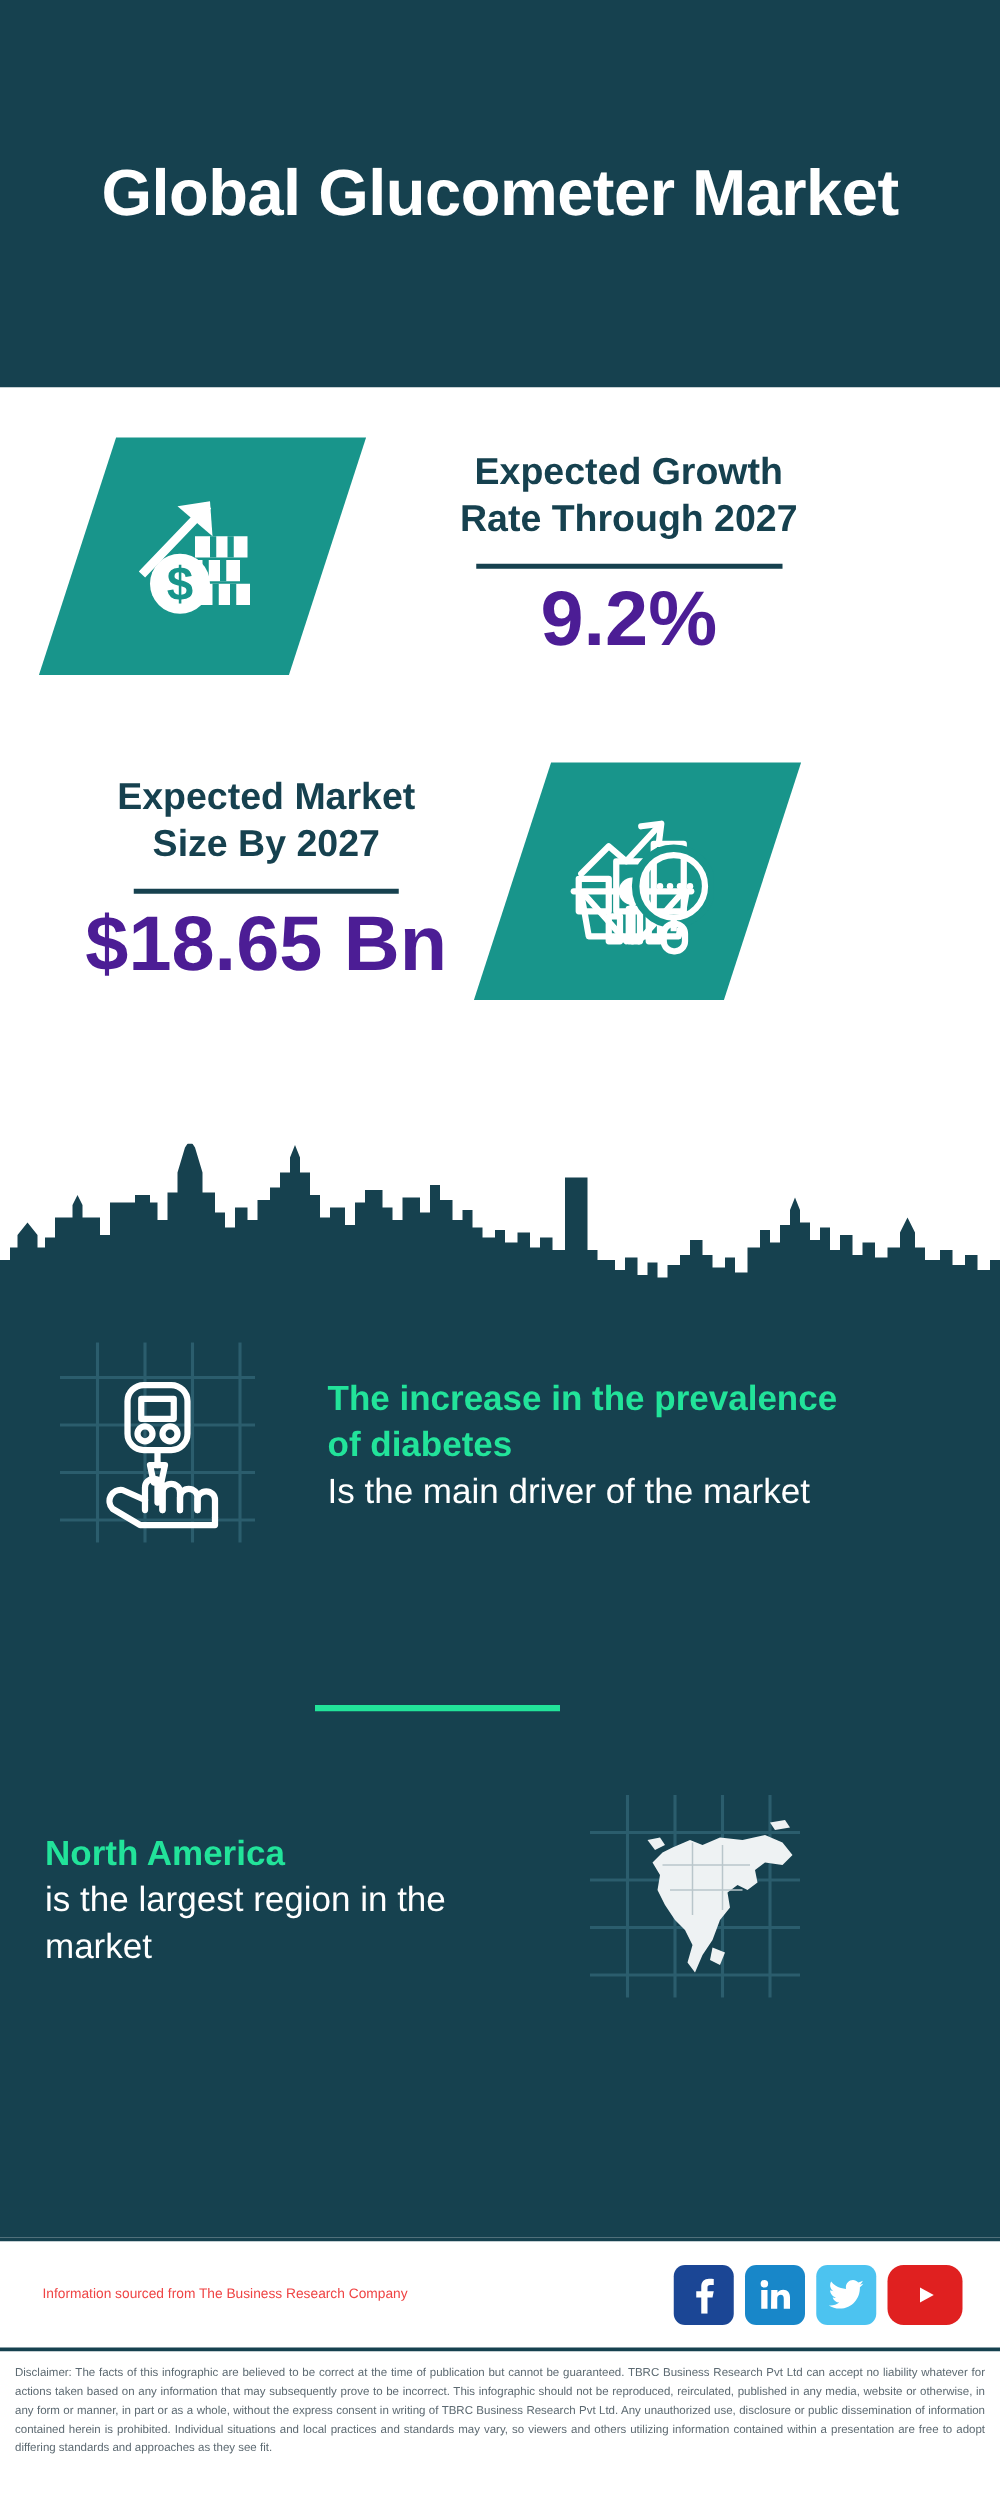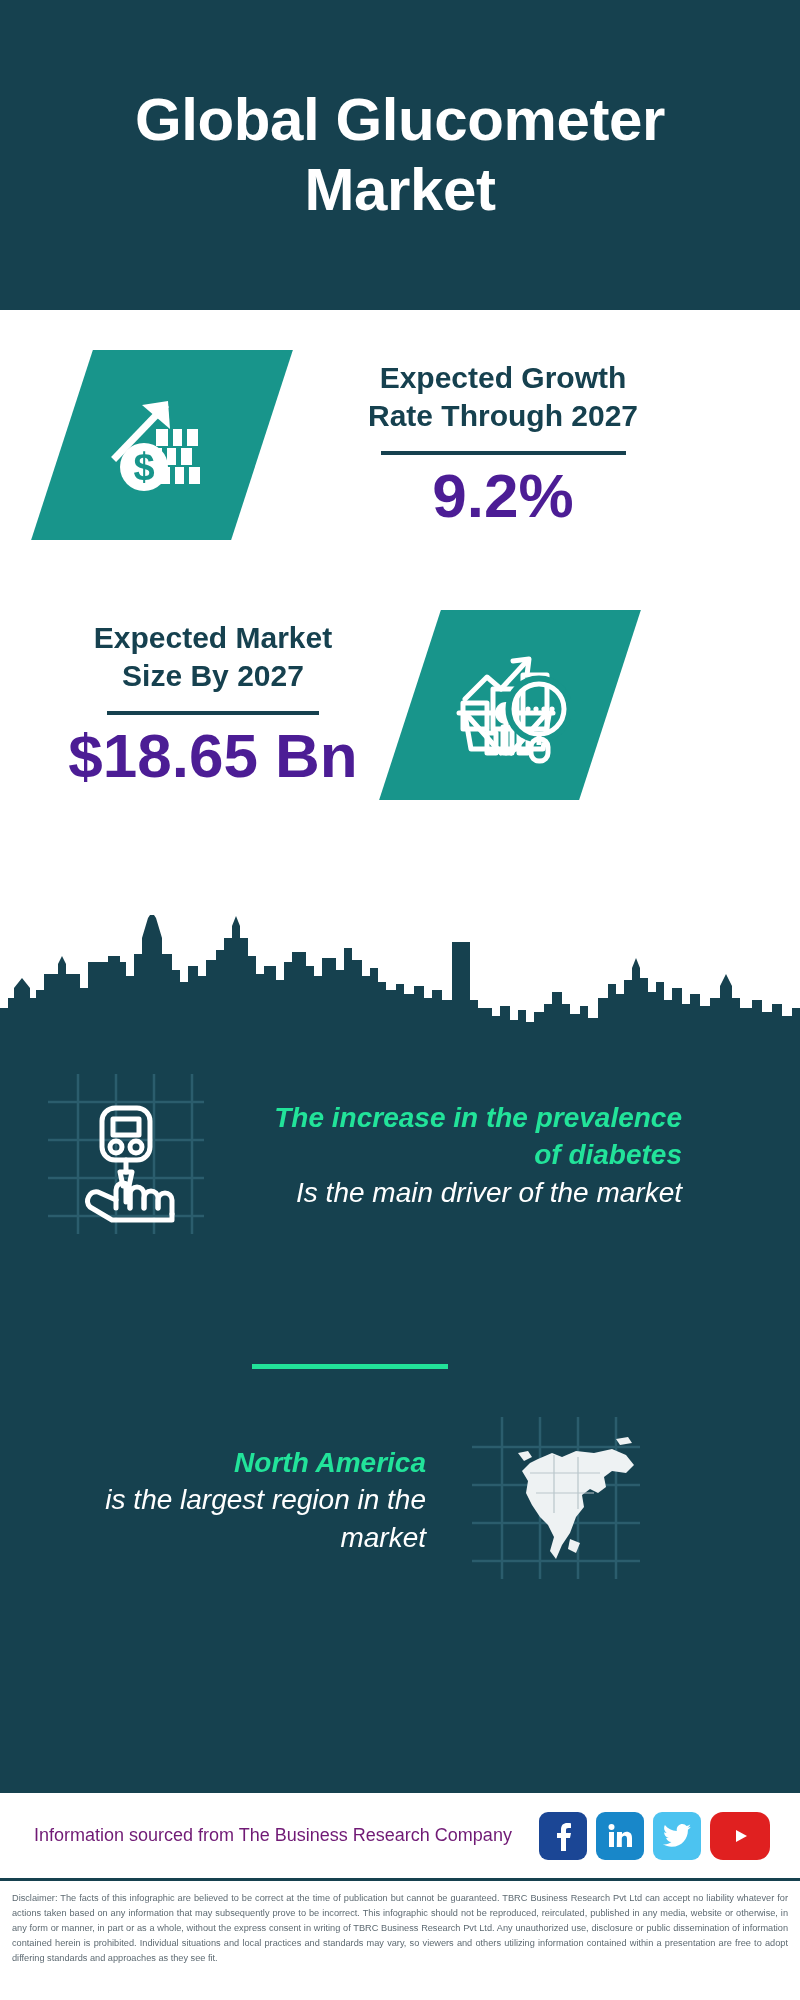--- a/index.html
+++ b/index.html
@@ -15,24 +15,24 @@
 
   
   .header {
     background:#16414f;
     height:310px;
     display:flex; align-items:center; justify-content:center;
     padding:0 70px;
   }
   .header h1 {
     color:#ffffff;
-    font-size:60px;
+    font-size:52px;
     font-weight:bold;
     line-height:1.17;
-    text-align:center;
+    text-align:left;
     letter-spacing:-0.4px;
   }
 
   
   .stats { background:#fff; position:relative; height:605px; }
 
   .stat-row { display:flex; align-items:center; }
 
   
   .plate {
@@ -73,43 +73,43 @@
 
   
   .skyline { width:800px; height:120px; display:block; margin-top:-3px; }
 
   
   .panel { background:#16414f; position:relative; flex:1; }
 
   .panel-row { display:flex; align-items:center; position:absolute; }
   .icon-tile { position:relative; flex:0 0 auto; }
 
-  .panel-text { text-align:right;font-style:italic; }
+  .panel-text { text-align:left; }
   .hl { color:#22e39a; font-weight:bold; display:block; }
   .plain { color:#ffffff; display:block; font-weight:normal; }
   .panel-text { font-size:28px; line-height:1.33; }
 
   #driver-row { left:36px; top:36px; width:728px; }
   #driver-row .panel-text { width:420px; margin-left:46px; }
 
   .divider { position:absolute; left:252px; top:332px; width:196px; height:5px; background:#22e39a; }
 
-  #region-row { left:36px; top:381px; width:728px; }
+  #region-row { left:36px; top:400px; width:728px; }
   #region-row .panel-text { width:390px; }
 
   
   .source-bar {
     background:#ffffff;
     height:88px;
     display:flex; align-items:center;
     padding:0 30px 0 34px;
     justify-content:space-between;
     border-top:3px solid #16414f;
   }
-  .source-text { color:#701a75; font-size:18px; line-height:1.65; }
+  .source-text { color:#ef4444; font-size:11px; line-height:1.65; }
   .socials { display:flex; gap:9px; align-items:center; }
   .social { width:48px; height:48px; border-radius:9px; display:flex; align-items:center; justify-content:center; }
   .s-fb { background:#1b4695; }
   .s-li { background:#1887c9; }
   .s-tw { background:#4cc3f0; }
   .s-yt { background:#e02020; border-radius:13px; width:60px; }
 
   
   .disclaimer {
     border-top:3px solid #16414f;

